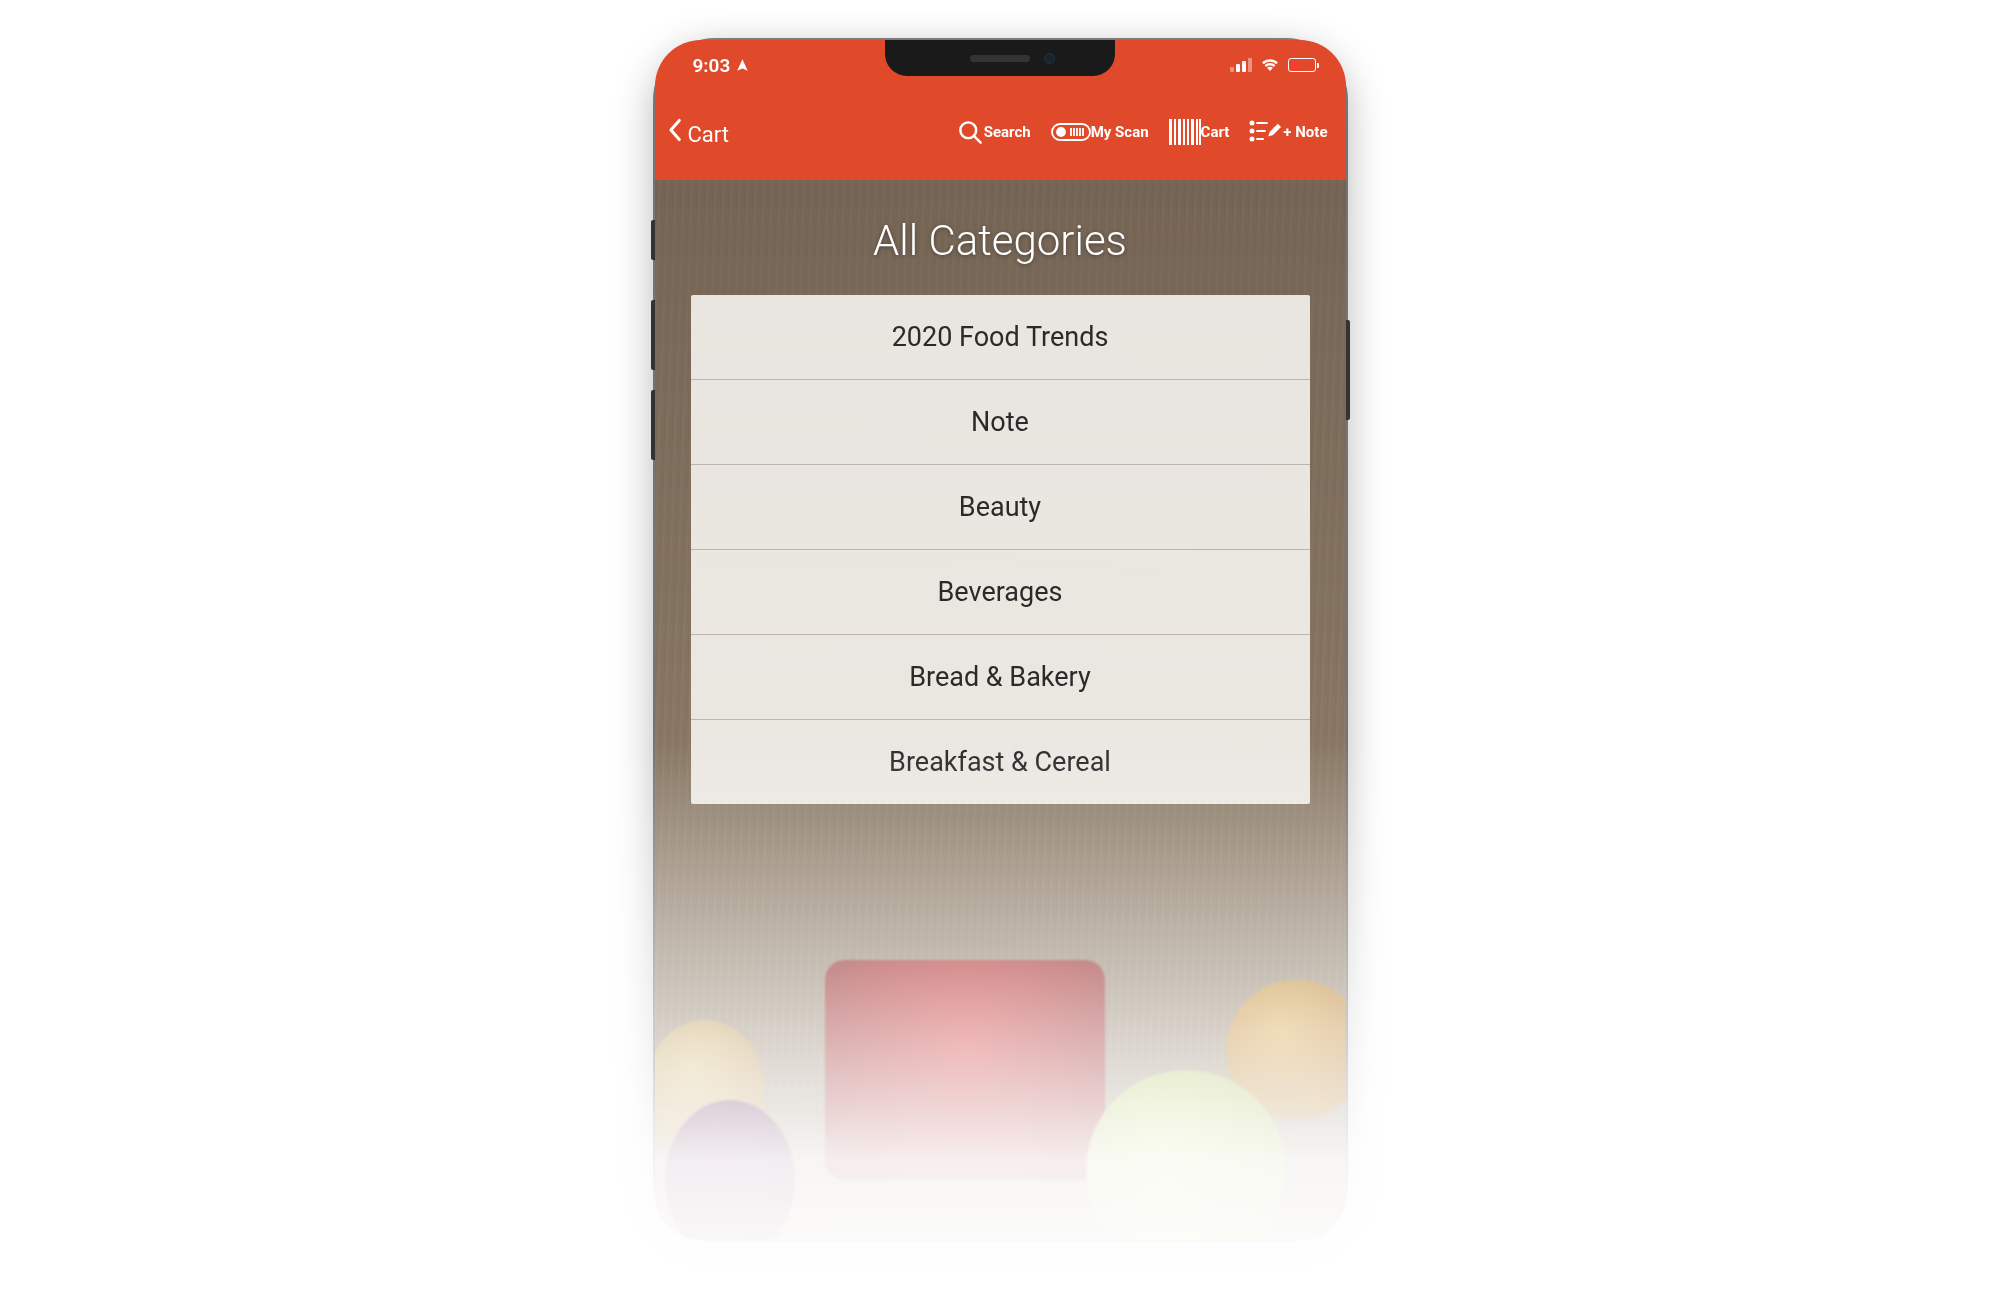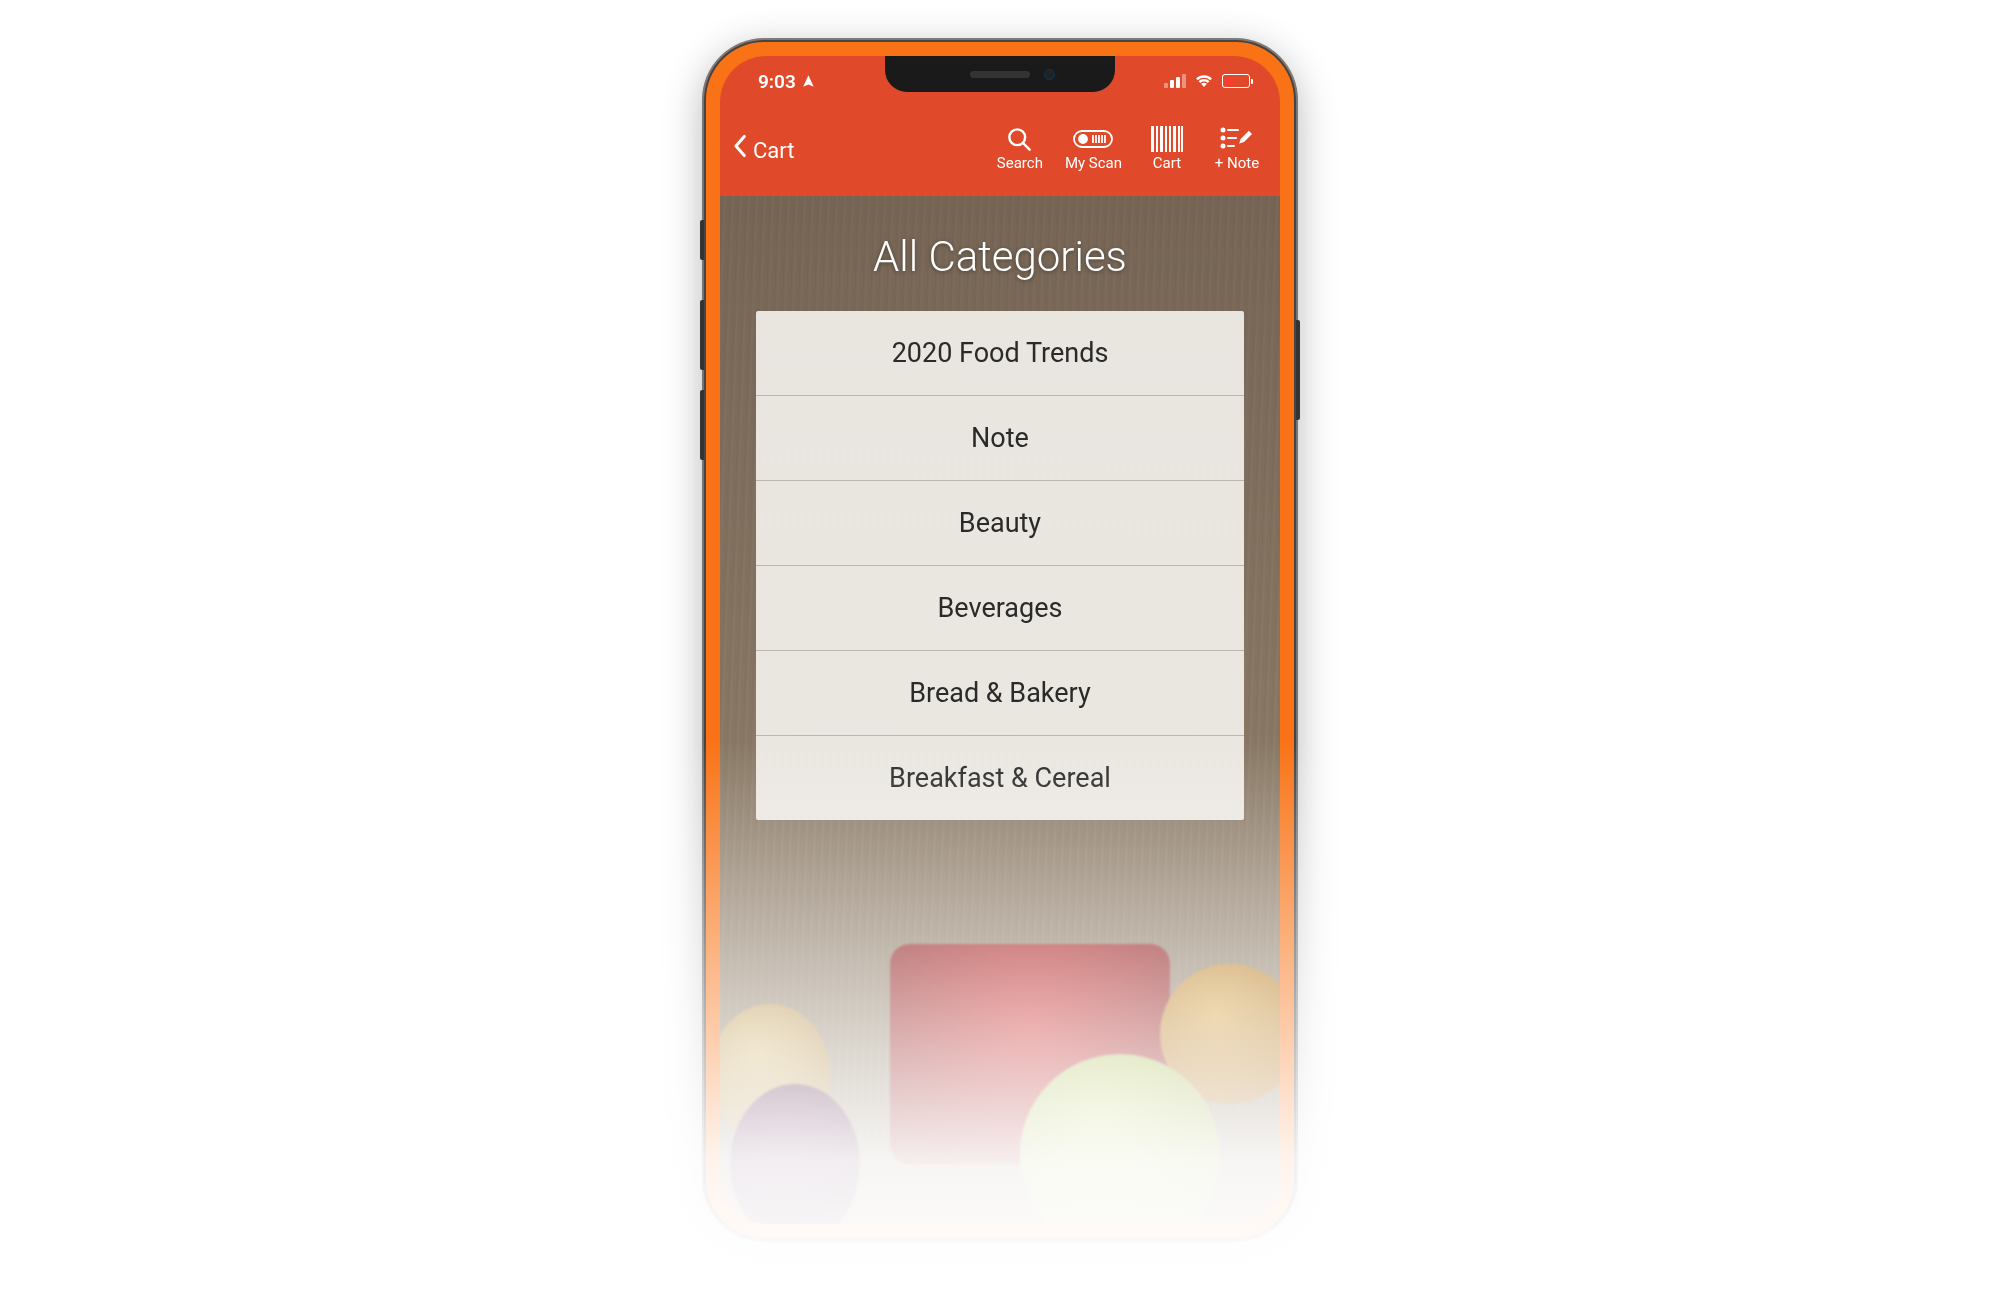--- a/index.html
+++ b/index.html
@@ -11,25 +11,24 @@
     display: flex;
     justify-content: center;
     align-items: flex-start;
     padding-top: 40px;
     overflow: hidden;
   }
 
   
   .phone-frame {
     position: relative;
-    width: 592px;
+    width: 691px;
     height: 1200px;
-    background: #f97316;
+    background: #bef264;
     border-radius: 60px;
-    padding: 16px;
     box-shadow:
       inset 0 0 0 2px #444,
       0 10px 40px rgba(0,0,0,0.3),
       0 0 0 2px #888;
   }
   .phone-buttons-left {
     position: absolute;
     left: -4px;
     top: 180px;
     width: 4px;
@@ -160,26 +159,27 @@
     font-size: 22px;
     cursor: pointer;
   }
   .nav-actions {
     display: flex;
     gap: 20px;
     align-items: flex-end;
   }
   .nav-action {
     display: flex;
-    flex-direction: column;
+    flex-direction: row;
     align-items: center;
     gap: 0;
     font-size: 15px;
     cursor: pointer;
     min-width: 50px;
+    font-weight: bold;
   }
   .nav-action .icon-wrap {
     height: 30px;
     display: flex;
     align-items: center;
     justify-content: center;
   }
 
   
   .content {

